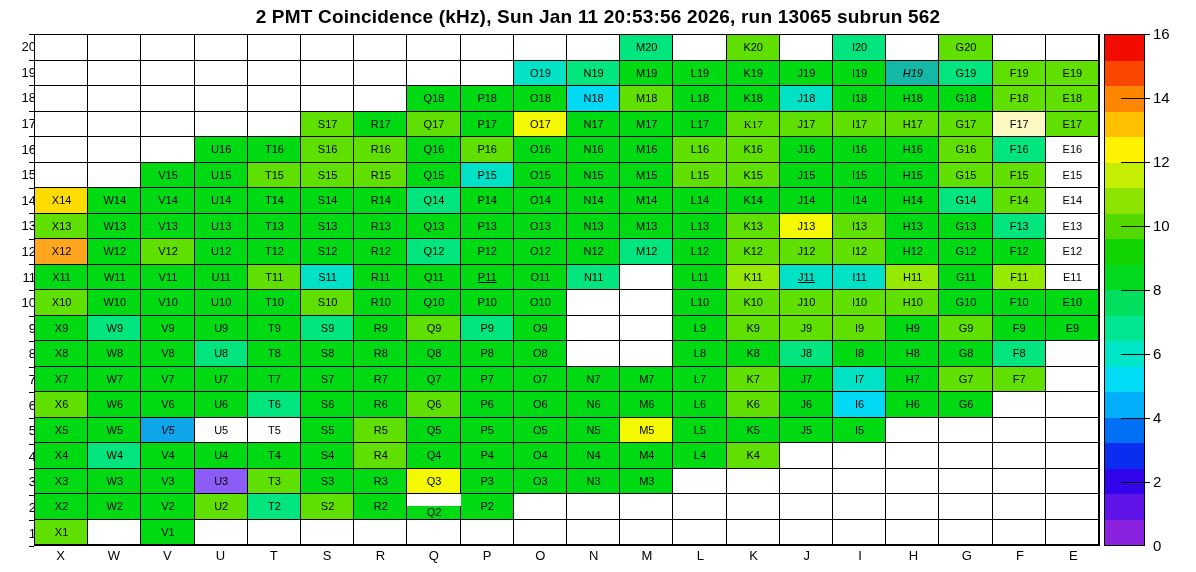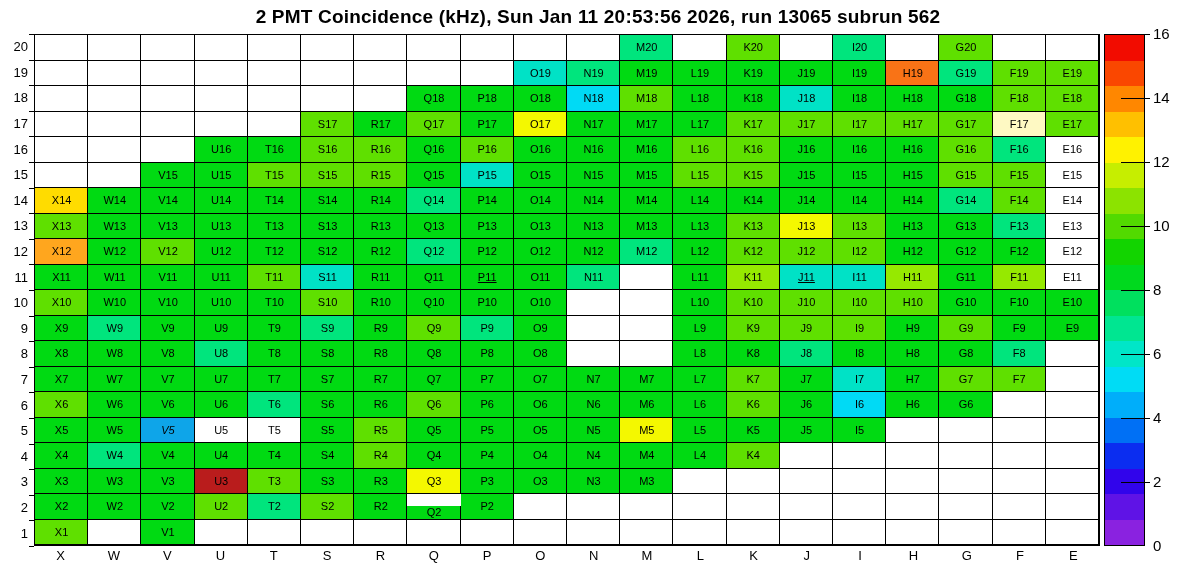--- a/index.html
+++ b/index.html
@@ -15,21 +15,21 @@
     position:absolute;left:34px;top:34px;width:1066px;height:512px;
     border:1px solid #000;box-sizing:border-box;
     display:grid;grid-template-columns:repeat(20,1fr);grid-template-rows:repeat(20,1fr);
   }
   .cell{
     box-shadow:inset -1px -1px 0 #000;
     display:flex;align-items:center;justify-content:center;
     font-size:11px;line-height:11px;background:#fff;
     overflow:hidden;
   }
-  .ylabels{position:absolute;left:0;top:34px;width:28px;height:512px;}
+  .ylabels{position:absolute;left:8px;top:34px;width:28px;height:512px;}
   .ylabel{
     position:absolute;left:0;width:28px;height:25.6px;text-align:right;
     font-size:13px;display:flex;align-items:center;justify-content:flex-end;
   }
   .ytick{position:absolute;width:5px;height:1px;background:#000;left:29px;}
   .xlabels{position:absolute;left:34px;top:548px;width:1066px;height:20px;}
   .xlabel{
     position:absolute;top:0;width:53.3px;text-align:center;font-size:13px;
   }
   .colorbar{
@@ -100,21 +100,21 @@
     <div class="cell"></div>
     <div class="cell"></div>
     <div class="cell"></div>
     <div class="cell" style="background: rgb(0, 226, 198);">O19</div>
     <div class="cell" style="background: rgb(0, 229, 125);">N19</div>
     <div class="cell" style="background: rgb(0, 218, 18);">M19</div>
     <div class="cell" style="background: rgb(0, 218, 18);">L19</div>
     <div class="cell" style="background: rgb(0, 218, 18);">K19</div>
     <div class="cell" style="background: rgb(0, 218, 18);">J19</div>
     <div class="cell" style="background: rgb(0, 218, 18);">I19</div>
-    <div class="cell" style="background: #f97316;">H19</div>
+    <div class="cell" style="background: #14b8a6; font-style: italic;">H19</div>
     <div class="cell" style="background: rgb(0, 229, 125);">G19</div>
     <div class="cell" style="background: rgb(95, 224, 0);">F19</div>
     <div class="cell" style="background: rgb(95, 224, 0);">E19</div>
     <div class="cell"></div>
     <div class="cell"></div>
     <div class="cell"></div>
     <div class="cell"></div>
     <div class="cell"></div>
     <div class="cell"></div>
     <div class="cell"></div>
@@ -137,21 +137,21 @@
     <div class="cell"></div>
     <div class="cell"></div>
     <div class="cell" style="background: rgb(95, 224, 0);">S17</div>
     <div class="cell" style="background: rgb(0, 218, 18);">R17</div>
     <div class="cell" style="background: rgb(95, 224, 0);">Q17</div>
     <div class="cell" style="background: rgb(0, 218, 18);">P17</div>
     <div class="cell" style="background: rgb(244, 248, 0);">O17</div>
     <div class="cell" style="background: rgb(0, 218, 18);">N17</div>
     <div class="cell" style="background: rgb(0, 218, 18);">M17</div>
     <div class="cell" style="background: rgb(0, 218, 18);">L17</div>
-    <div class="cell" style="background: rgb(95, 224, 0);">K17</div>
+    <div class="cell" style="background: rgb(95, 224, 0); font-family: Liberation Serif, serif;">K17</div>
     <div class="cell" style="background: rgb(95, 224, 0);">J17</div>
     <div class="cell" style="background: rgb(95, 224, 0);">I17</div>
     <div class="cell" style="background: rgb(95, 224, 0);">H17</div>
     <div class="cell" style="background: rgb(95, 224, 0);">G17</div>
     <div class="cell" style="background: #fef9c3;">F17</div>
     <div class="cell" style="background: rgb(95, 224, 0);">E17</div>
     <div class="cell"></div>
     <div class="cell"></div>
     <div class="cell"></div>
     <div class="cell" style="background: rgb(0, 218, 18);">U16</div>
@@ -407,21 +407,21 @@
     <div class="cell" style="background: rgb(95, 224, 0);">K4</div>
     <div class="cell"></div>
     <div class="cell"></div>
     <div class="cell"></div>
     <div class="cell"></div>
     <div class="cell"></div>
     <div class="cell"></div>
     <div class="cell" style="background: rgb(0, 218, 18);">X3</div>
     <div class="cell" style="background: rgb(0, 218, 18);">W3</div>
     <div class="cell" style="background: rgb(0, 218, 18);">V3</div>
-    <div class="cell" style="background: #b91c1c;">U3</div>
+    <div class="cell" style="background: #8b5cf6;">U3</div>
     <div class="cell" style="background: rgb(95, 224, 0);">T3</div>
     <div class="cell" style="background: rgb(0, 218, 18);">S3</div>
     <div class="cell" style="background: rgb(0, 218, 18);">R3</div>
     <div class="cell" style="background: rgb(244, 248, 0);">Q3</div>
     <div class="cell" style="background: rgb(0, 218, 18);">P3</div>
     <div class="cell" style="background: rgb(0, 218, 18);">O3</div>
     <div class="cell" style="background: rgb(0, 218, 18);">N3</div>
     <div class="cell" style="background: rgb(0, 218, 18);">M3</div>
     <div class="cell"></div>
     <div class="cell"></div>

